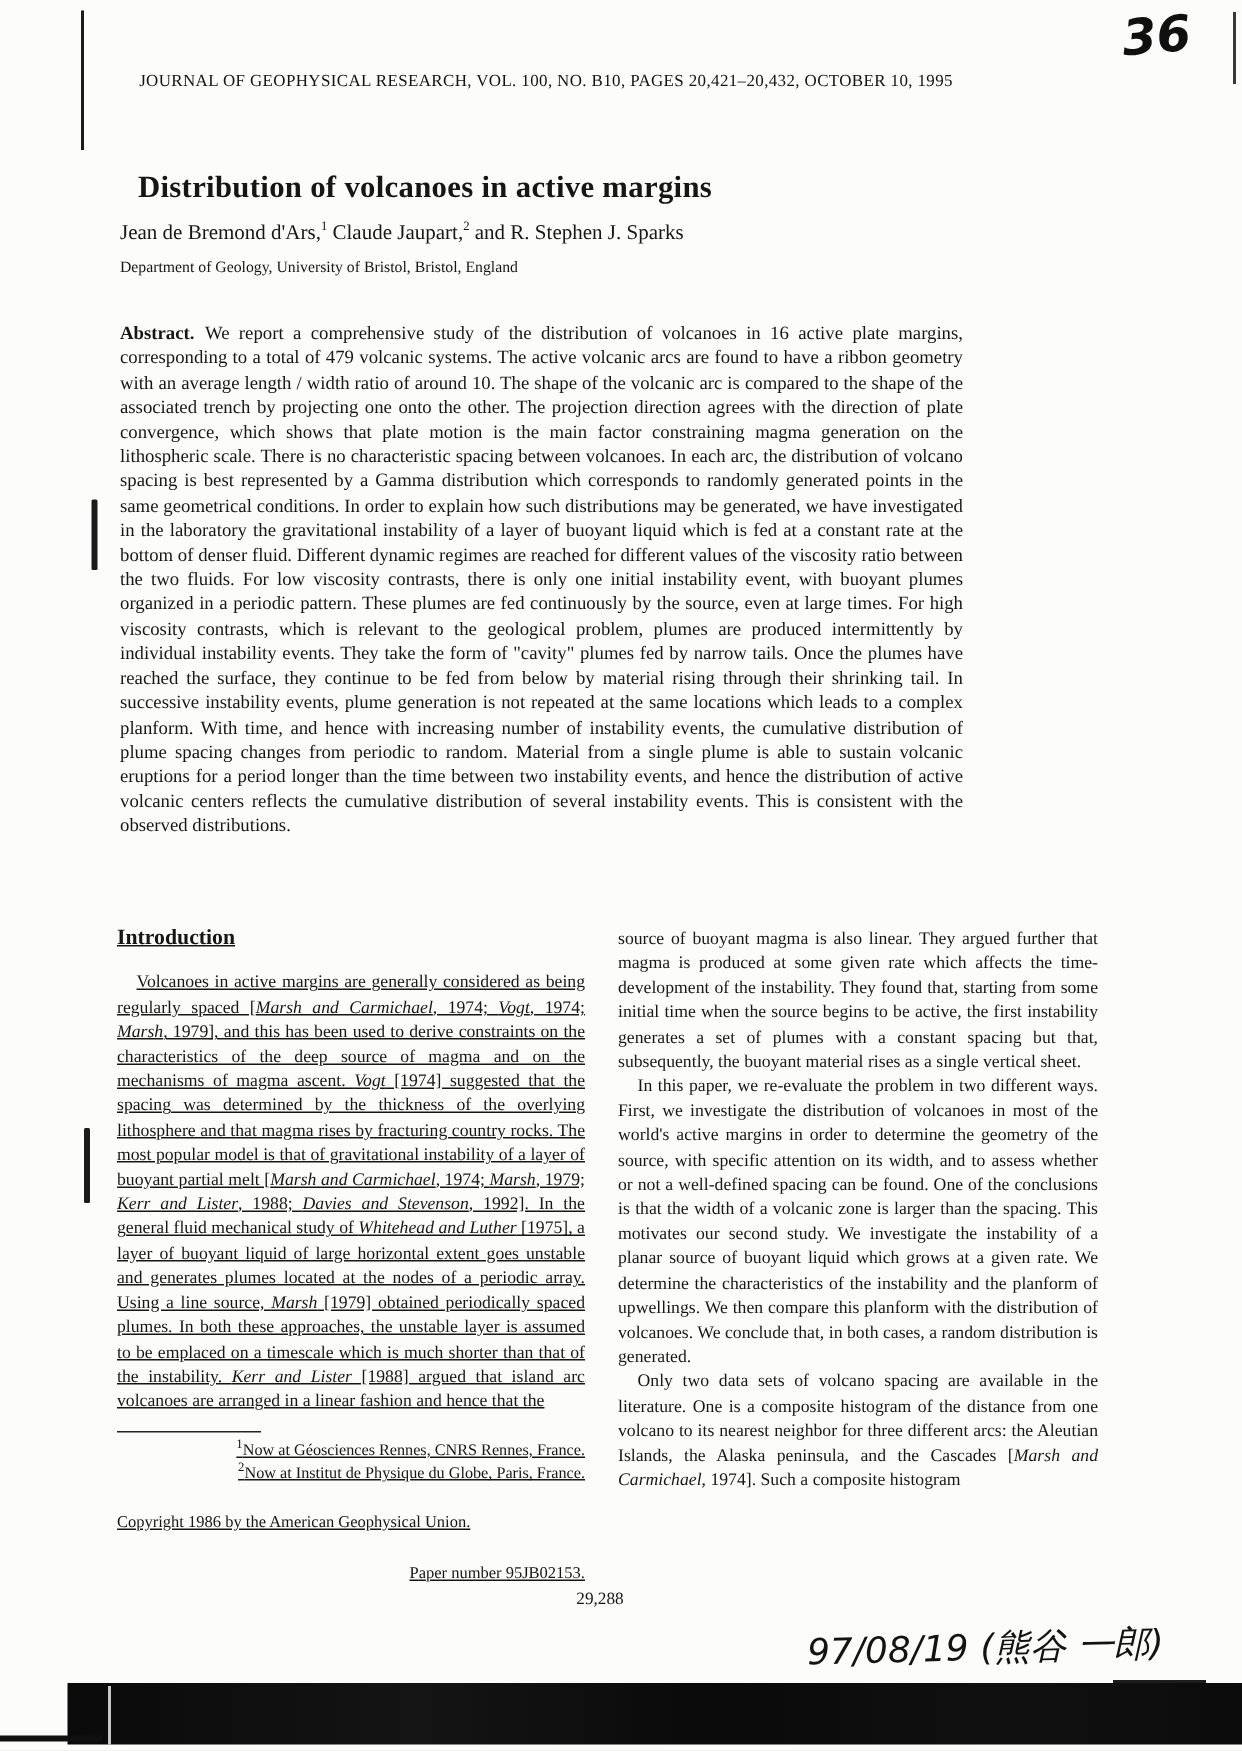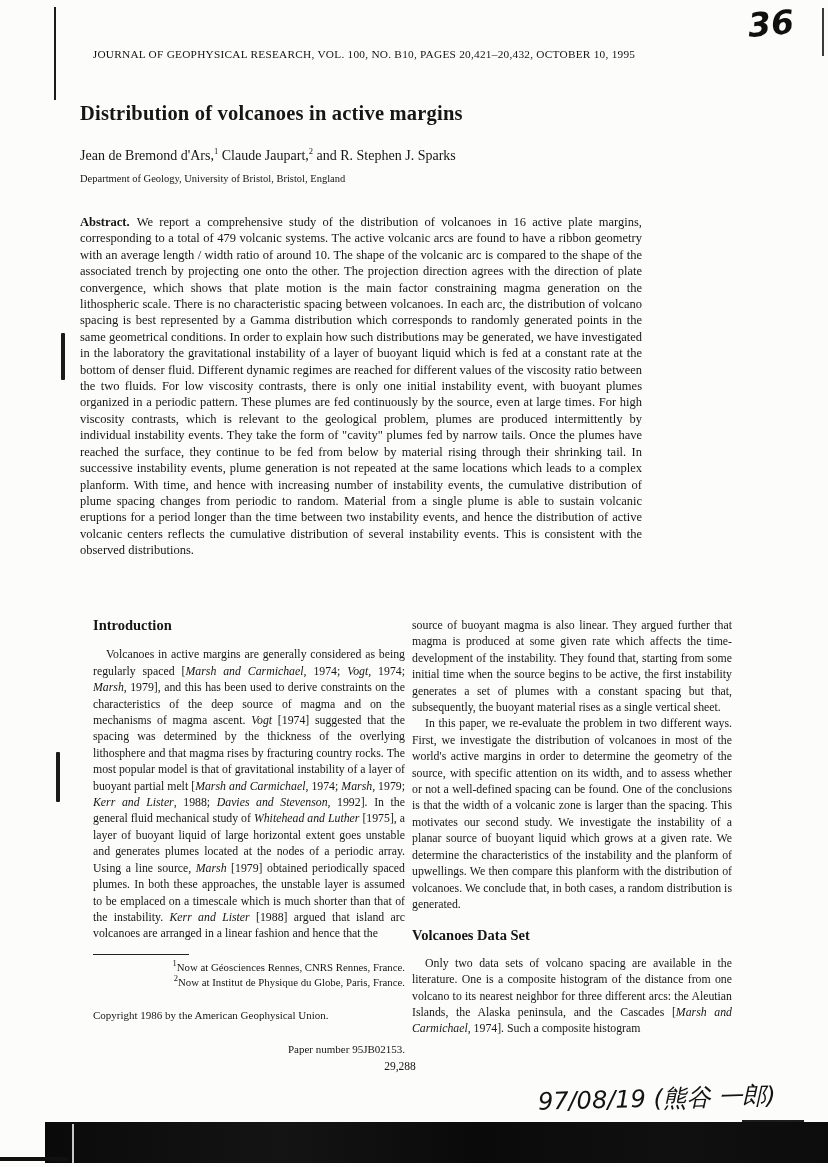--- a/index.html
+++ b/index.html
@@ -20,35 +20,35 @@
     font-style:italic; font-weight:bold; transform:rotate(-5deg);
     color:#101010;
   }
   .edge-tick { position:absolute; left:822px; top:8px; width:2px; height:48px; background:#3a3a3a; }
   .margin-mark { position:absolute; background:#1b1b1b; }
   .mm1 { left:54px; top:7px;   width:2px; height:93px; }
   .mm2 { left:61px; top:333px; width:4px; height:47px; border-radius:1px; }
   .mm3 { left:56px; top:752px; width:4px; height:50px; border-radius:1px; }
 
   .article-title {
-    position:absolute; top:102px; left:80px; margin:0;
+    position:absolute; top:102px; left:80px; margin:12px;
     font-size:20.5px; font-weight:bold; letter-spacing:.2px;
   }
   .authors { position:absolute; top:148px; left:80px; font-size:14px; }
   .authors sup, .footnote sup { font-size:8.5px; vertical-align:super; line-height:0; }
   .affiliation { position:absolute; top:173px; left:80px; font-size:10.5px; }
 
   .abstract {
     position:absolute; top:214px; left:80px; width:562px;
     font-size:12.5px; line-height:16.4px; text-align:justify;
   }
   .abstract b { margin-right:7px; }
 
   .col { position:absolute; top:617px; font-size:11.8px; line-height:16.4px; text-align:justify; }
-  .col-left  { left:93px;  width:312px; }
+  .col-left  { left:78px;  width:312px;text-decoration:underline; }
   .col-right { left:412px; width:320px; }
   .col h2 { font-size:14.5px; font-weight:bold; margin:0 0 13px 0; text-align:left; }
   .col-right h2 { margin:15px 0 11px 0; }
   .col p { margin:0; }
   .col p.indent { text-indent:13px; }
   .col i { font-style:italic; }
 
   .fn-rule { width:96px; border:0; border-top:1.2px solid #222; margin:12px 0 5px 0; }
   .footnote  { font-size:10.8px; line-height:15.6px; text-indent:10px; text-align:right; margin:0; }
   .copyright { font-size:11px; margin:16px 0 0 0 !important; text-align:left; }
@@ -101,21 +101,20 @@
     <hr class="fn-rule">
     <p class="footnote"><sup>1</sup><span>Now at Géosciences Rennes, CNRS Rennes, France.</span></p>
     <p class="footnote"><sup>2</sup><span>Now at Institut de Physique du Globe, Paris, France.</span></p>
     <p class="copyright">Copyright 1986 by the American Geophysical Union.</p>
     <p class="paperno paperno-first">Paper number 95JB02153.</p>
   </div>
 
   <div class="col col-right">
     <p>source of buoyant magma is also linear. They argued further that magma is produced at some given rate which affects the time-development of the instability. They found that, starting from some initial time when the source begins to be active, the first instability generates a set of plumes with a constant spacing but that, subsequently, the buoyant material rises as a single vertical sheet.</p>
     <p class="indent">In this paper, we re-evaluate the problem in two different ways. First, we investigate the distribution of volcanoes in most of the world's active margins in order to determine the geometry of the source, with specific attention on its width, and to assess whether or not a well-defined spacing can be found. One of the conclusions is that the width of a volcanic zone is larger than the spacing. This motivates our second study. We investigate the instability of a planar source of buoyant liquid which grows at a given rate. We determine the characteristics of the instability and the planform of upwellings. We then compare this planform with the distribution of volcanoes. We conclude that, in both cases, a random distribution is generated.</p>
-    <h2>Volcanoes Data Set</h2>
     <p class="indent"><span>Only two data sets of volcano spacing are available in the literature. One is a composite histogram of the distance from one volcano to its nearest neighbor for three different arcs: the Aleutian Islands, the Alaska peninsula, and the Cascades [</span><i>Marsh and Carmichael</i><span>, 1974]. Such a composite histogram</span></p>
   </div>
 
   <div class="page-number">29,288</div>
 
   <div class="handwritten-note">97/08/19 (熊谷 一郎)</div>
   <div class="hand-underline"></div>
 
   <div class="black-bar">
     <div class="bar-notch"></div>

